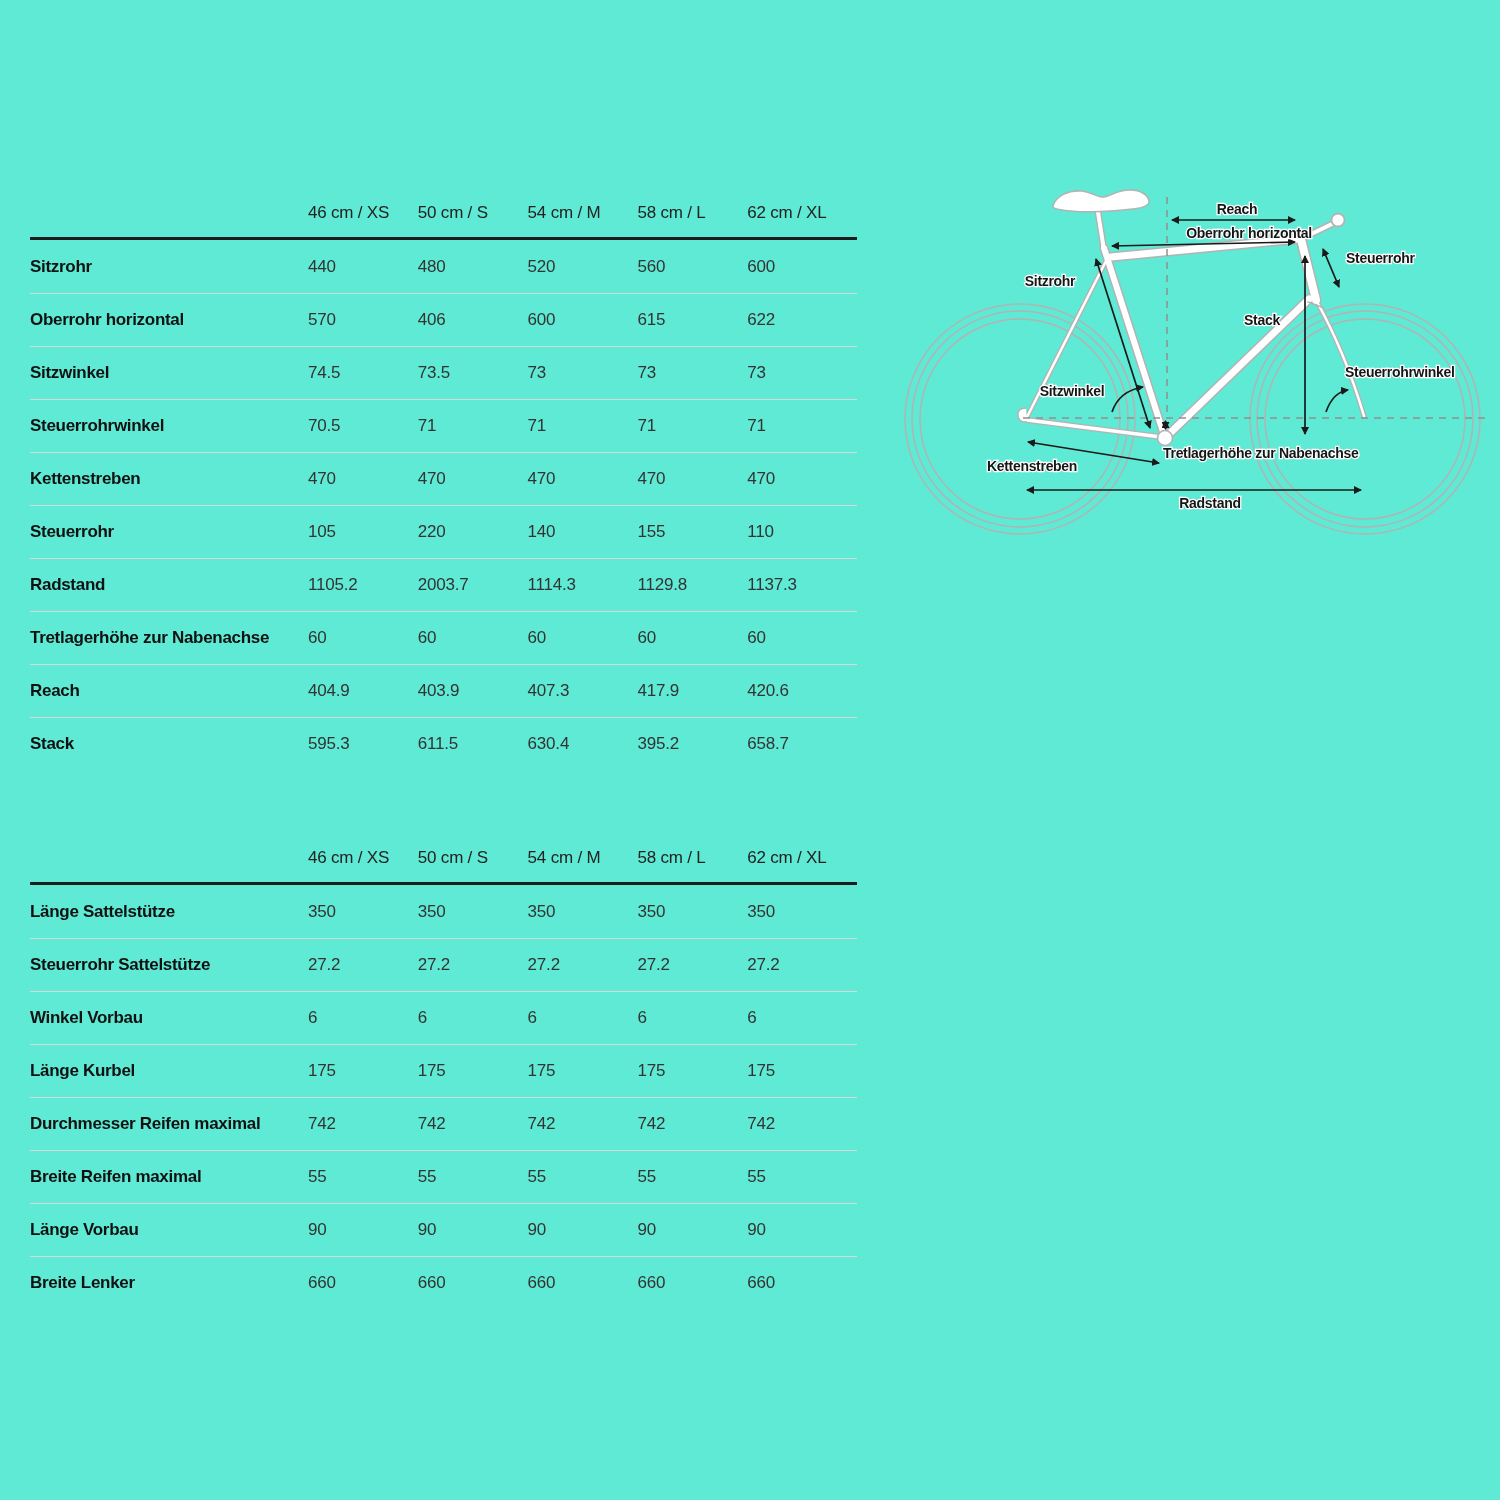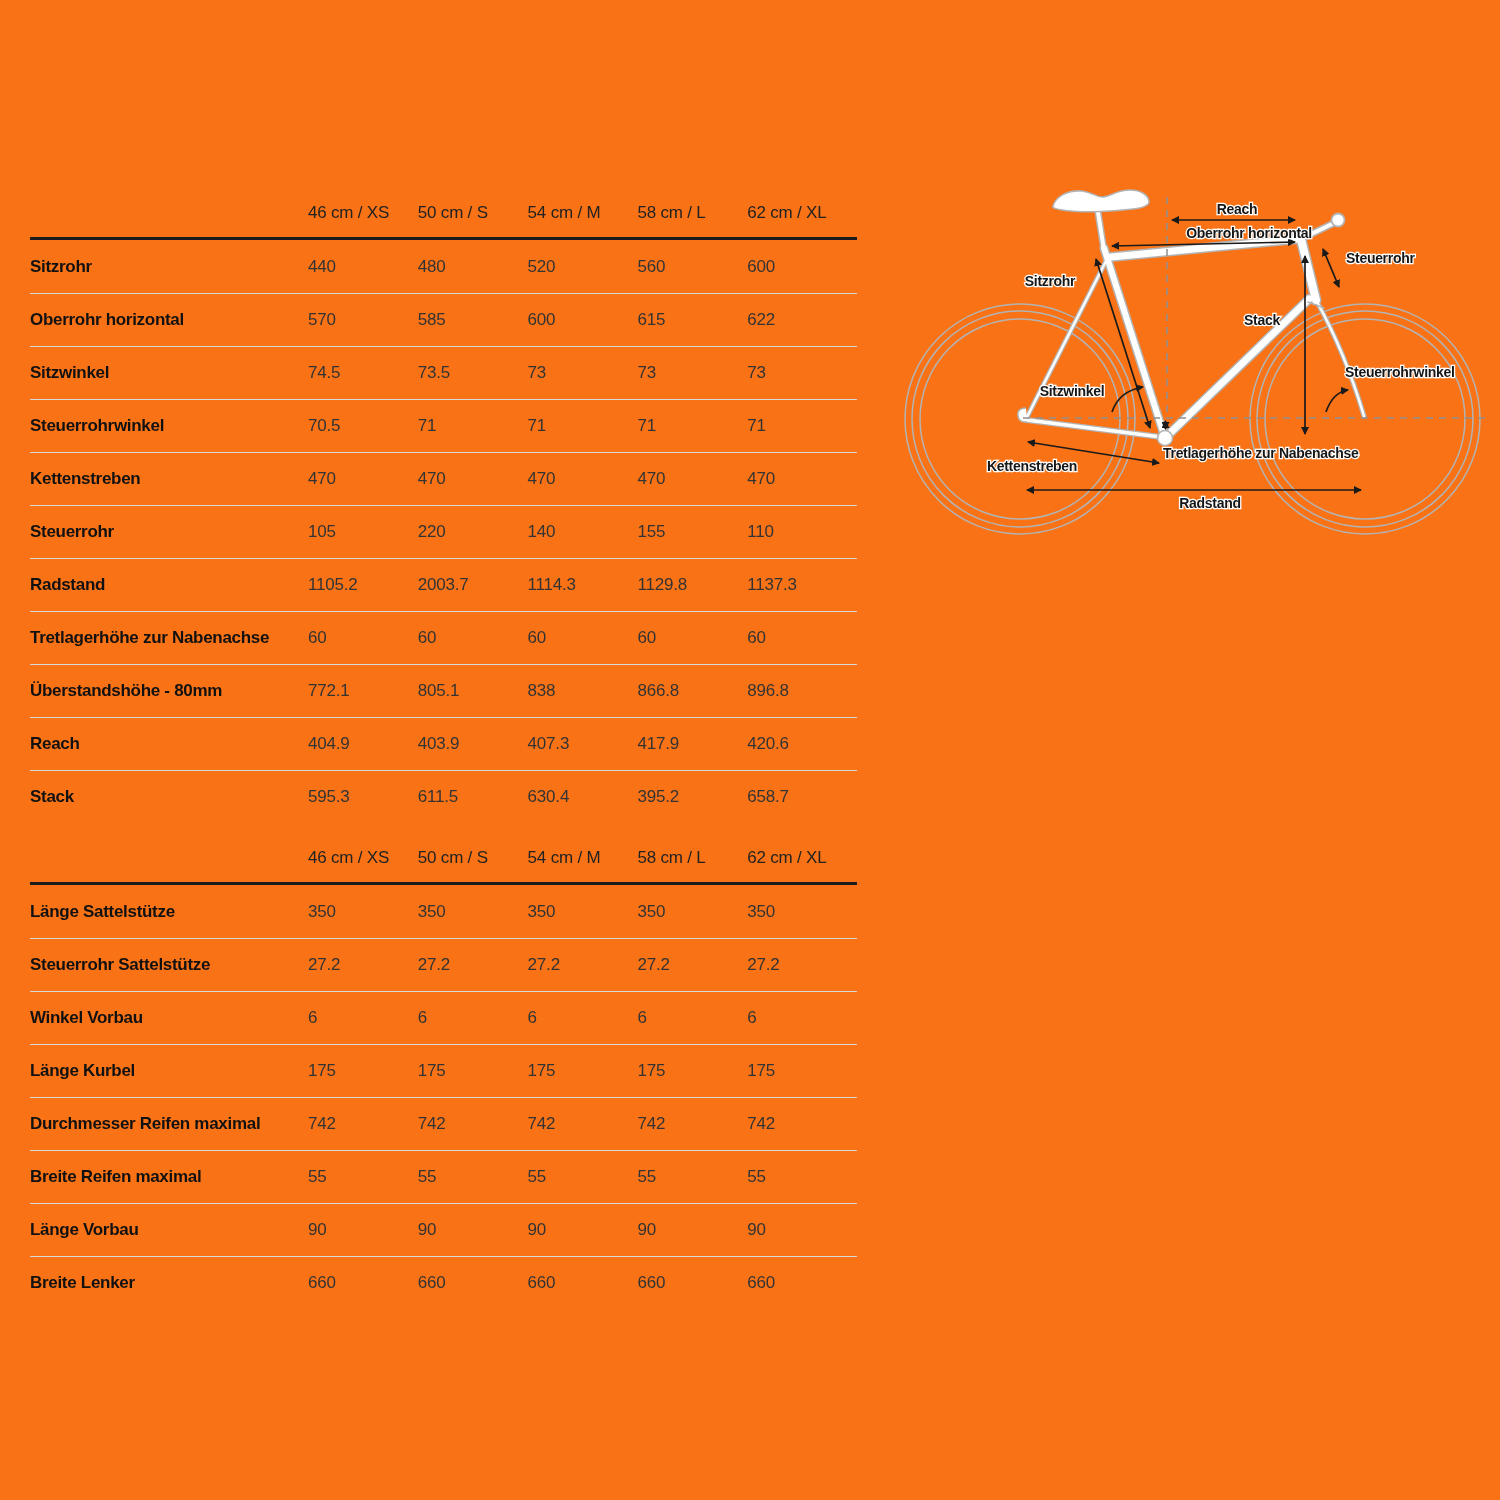--- a/index.html
+++ b/index.html
@@ -1,17 +1,17 @@
 <!DOCTYPE html>
 <html><head>
 <meta charset="utf-8">
 <style>
   html,body { margin:0; padding:0; background:#ffffff; }
   .canvas {
-    position:relative; width:1500px; height:1500px; background:#f97316;
+    position:relative; width:1500px; height:1500px; background:#5eead4;
     font-family:"Liberation Sans", sans-serif; overflow:hidden;
   }
   .geo-table { position:absolute; left:30px; width:827px; }
   .thead {
     display:grid; grid-template-columns:278px repeat(5,1fr);
     box-sizing:border-box; height:52px; align-items:center;
     border-bottom:3px solid #1c1c1c;
   }
   .hcell { font-size:17px; color:#222; letter-spacing:-0.2px; }
   .trow {
@@ -52,21 +52,21 @@
           <div class="cell lab">Sitzrohr</div>
           <div class="cell val">440</div>
           <div class="cell val">480</div>
           <div class="cell val">520</div>
           <div class="cell val">560</div>
           <div class="cell val">600</div>
         </div>
         <div class="trow">
           <div class="cell lab">Oberrohr horizontal</div>
           <div class="cell val">570</div>
-          <div class="cell val">585</div>
+          <div class="cell val">406</div>
           <div class="cell val">600</div>
           <div class="cell val">615</div>
           <div class="cell val">622</div>
         </div>
         <div class="trow">
           <div class="cell lab">Sitzwinkel</div>
           <div class="cell val">74.5</div>
           <div class="cell val">73.5</div>
           <div class="cell val">73</div>
           <div class="cell val">73</div>
@@ -104,28 +104,20 @@
           <div class="cell val">1129.8</div>
           <div class="cell val">1137.3</div>
         </div>
         <div class="trow">
           <div class="cell lab">Tretlagerhöhe zur Nabenachse</div>
           <div class="cell val">60</div>
           <div class="cell val">60</div>
           <div class="cell val">60</div>
           <div class="cell val">60</div>
           <div class="cell val">60</div>
-        </div>
-        <div class="trow">
-          <div class="cell lab">Überstandshöhe - 80mm</div>
-          <div class="cell val">772.1</div>
-          <div class="cell val">805.1</div>
-          <div class="cell val">838</div>
-          <div class="cell val">866.8</div>
-          <div class="cell val">896.8</div>
         </div>
         <div class="trow">
           <div class="cell lab">Reach</div>
           <div class="cell val">404.9</div>
           <div class="cell val">403.9</div>
           <div class="cell val">407.3</div>
           <div class="cell val">417.9</div>
           <div class="cell val">420.6</div>
         </div>
         <div class="trow">

